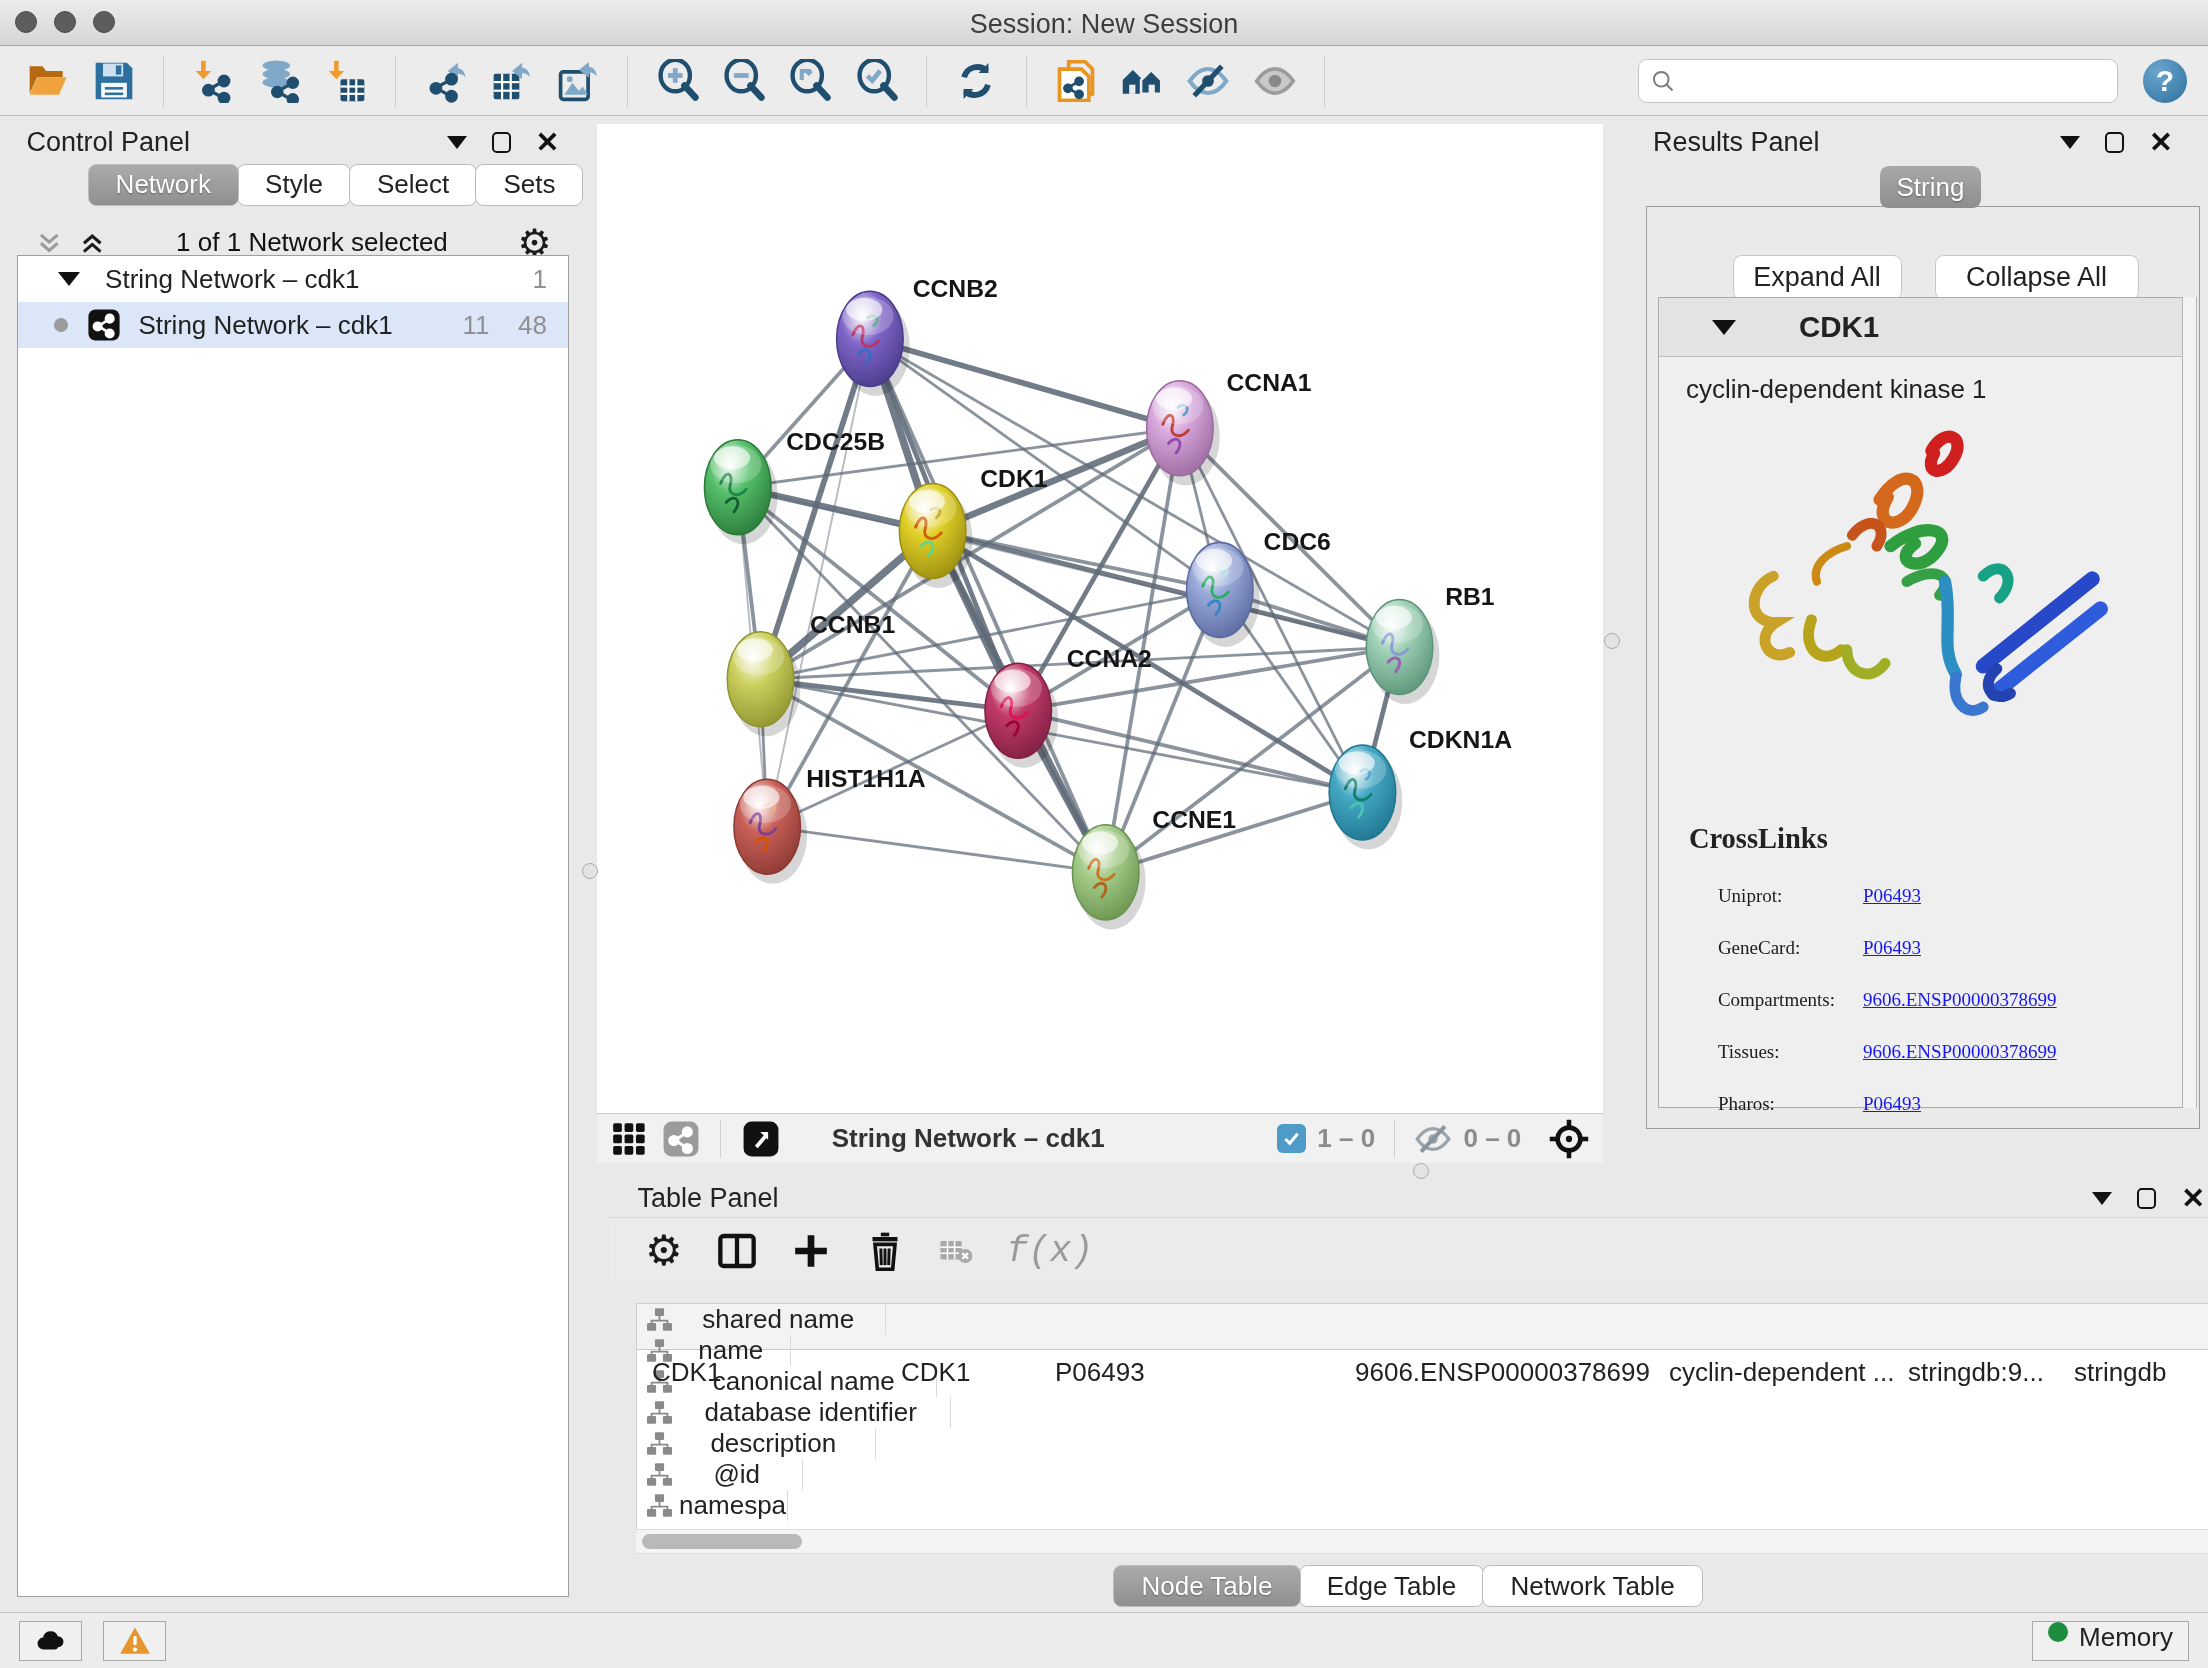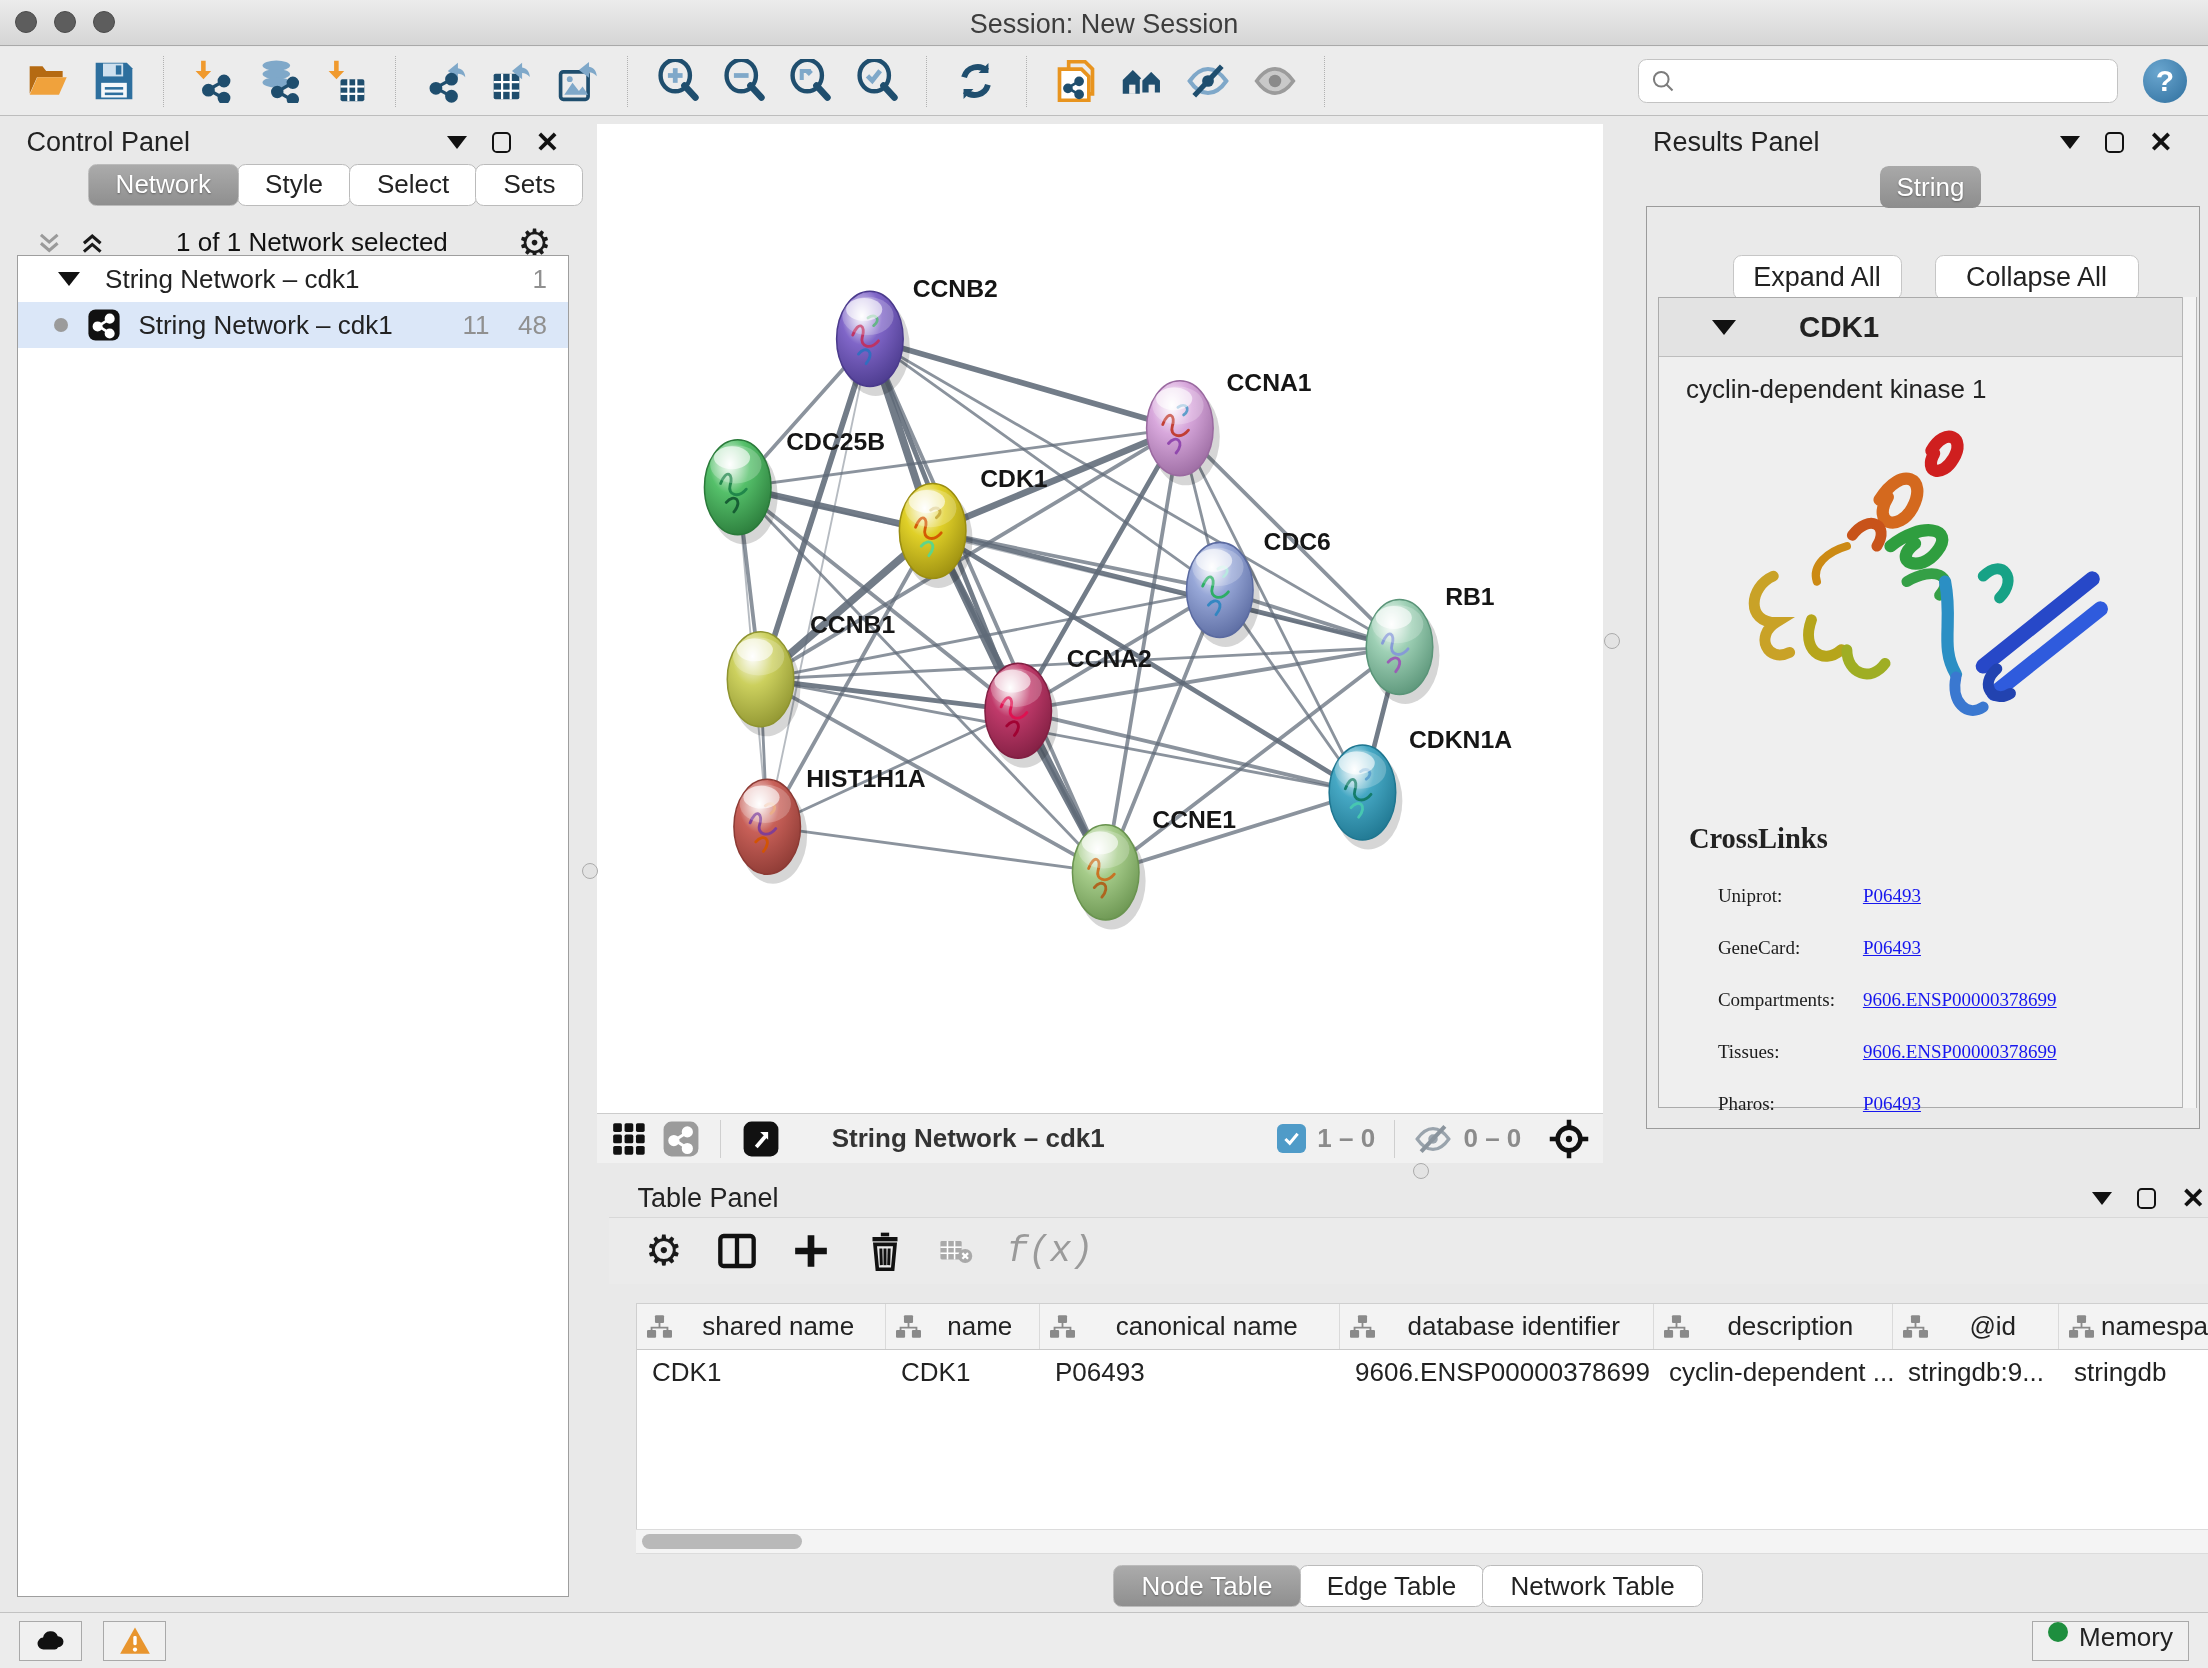--- a/index.html
+++ b/index.html
@@ -80,21 +80,21 @@
   .cl-val{color:#1717ee;text-decoration:underline;}
   .rp-scroll{position:absolute;right:1.9px;top:90px;width:14.3px;height:811px;background:#f3f3f3;
     border-left:1px solid #b5b5b5;border-right:1px solid #b5b5b5;}
   
   .table-panel{position:absolute;left:609px;top:1179px;width:1600px;height:430px;}
   .tp-header{display:flex;align-items:center;height:38px;padding:0 3.8px 0 28.5px;}
   .tp-toolbar{display:flex;align-items:center;gap:34px;height:67px;padding-left:36px;border-top:1px solid #d8d8d8;background:#ebebeb;}
   .tp-toolbar svg{width:40px;height:40px;}
   .fx{font-family:Liberation Mono, monospace;font-style:italic;font-size:36px;color:#9a9a9a;}
   .tbl{position:absolute;left:27px;right:0;top:124px;height:226px;background:#fff;border-top:1px solid #cfcfcf;border-left:1px solid #cfcfcf;overflow:hidden;}
-  .tbl-head{display:flex;height:46px;background:#f3f3f3;border-bottom:1.9px solid #c9c9c9;}
+  .tbl-head{display:flex;height:46px;background:#f3f3f3;border-bottom:1.9px solid #c9c9c9;flex-direction:column;}
   .th{display:flex;align-items:center;font-size:26px;color:#222;border-right:1px solid #dadada;
     overflow:hidden;white-space:nowrap;flex:0 0 auto;}
   .th svg{width:25px;height:25px;margin:0 7.6px 0 9.5px;flex:0 0 auto;}
   .th span{flex:1;text-align:center;padding-right:7.6px;}
   .tbl-row{display:flex;height:44px;align-items:center;}
   .td{font-size:26px;padding-left:15px;overflow:hidden;white-space:nowrap;flex:0 0 auto;}
   .hscroll{position:absolute;left:27px;right:0;top:350px;height:25px;background:#f4f4f4;
     border-top:1px solid #dcdcdc;border-bottom:1px solid #dcdcdc;}
   .hthumb{position:absolute;left:5.7px;top:3.8px;width:160px;height:15px;border-radius:7.6px;background:#b9b9b9;}
   .tp-tabs{position:absolute;left:0;right:0;top:386px;display:flex;justify-content:center;}

